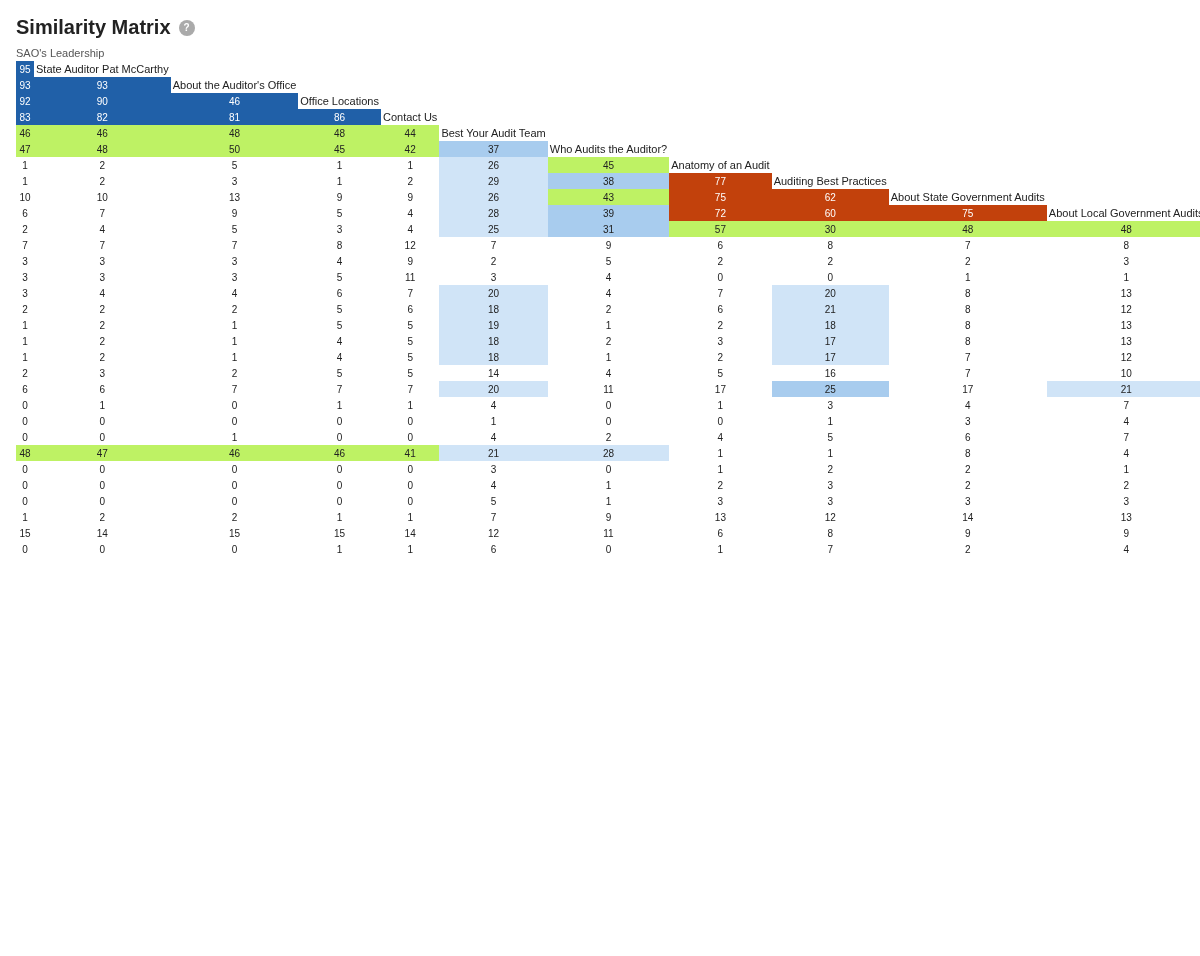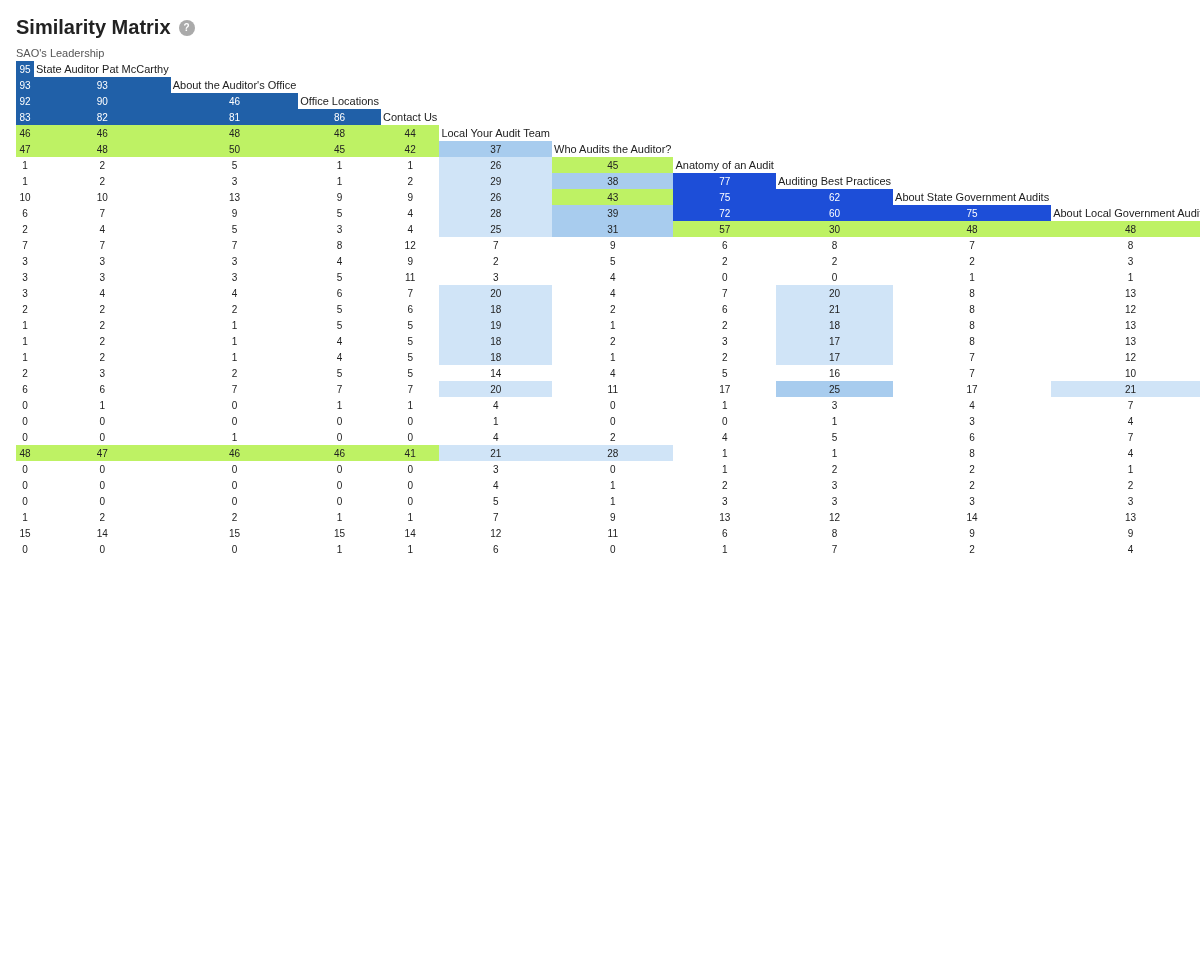--- a/index.html
+++ b/index.html
@@ -69,21 +69,21 @@
       margin-top: 28px;
     }
     .section-label {
       font-size: 11px;
       color: #555;
       margin-bottom: 2px;
     }
     .b1 { background: #d0e4f7; color: #222; margin-top: 17px; }
     .b2 { background: #a8ccee; color: #222; }
     .b3 { background: #bef264; color: #222; }
-    .b4 { background: #1d4ed8; color: #fff; margin-top: 44px; }
+    .b4 { background: #c2410c; color: #fff; margin-top: 44px; }
     .b5 { background: #2060a8; color: #fff; margin-top: 24px; }
   </style>
 </head>
 <body>
 
 <div class="page-layout">
   <div class="left-panel">
     <div class="title-row">
       <h1>Similarity Matrix</h1>
       <span class="info-icon">?</span>
@@ -113,21 +113,21 @@
               <td class="cell-num b5">81</td>
               <td class="cell-num b5">86</td>
               <td class="label-cell">Contact Us</td>
             </tr>
             <tr>
               <td class="cell-num b3">46</td>
               <td class="cell-num b3">46</td>
               <td class="cell-num b3">48</td>
               <td class="cell-num b3">48</td>
               <td class="cell-num b3">44</td>
-              <td class="label-cell">Local Your Audit Team</td>
+              <td class="label-cell">Best Your Audit Team</td>
             </tr>
             <tr>
               <td class="cell-num b3">47</td>
               <td class="cell-num b3">48</td>
               <td class="cell-num b3">50</td>
               <td class="cell-num b3">45</td>
               <td class="cell-num b3">42</td>
               <td class="cell-num b2">37</td>
               <td class="label-cell">Who Audits the Auditor?</td>
             </tr>

